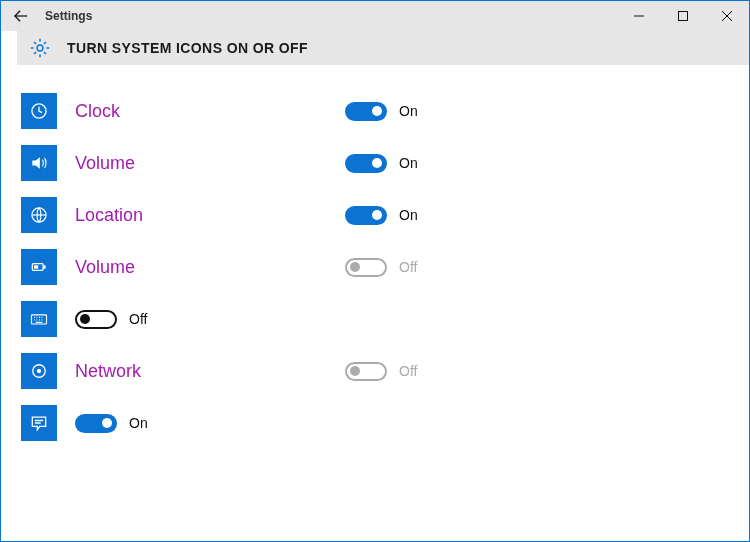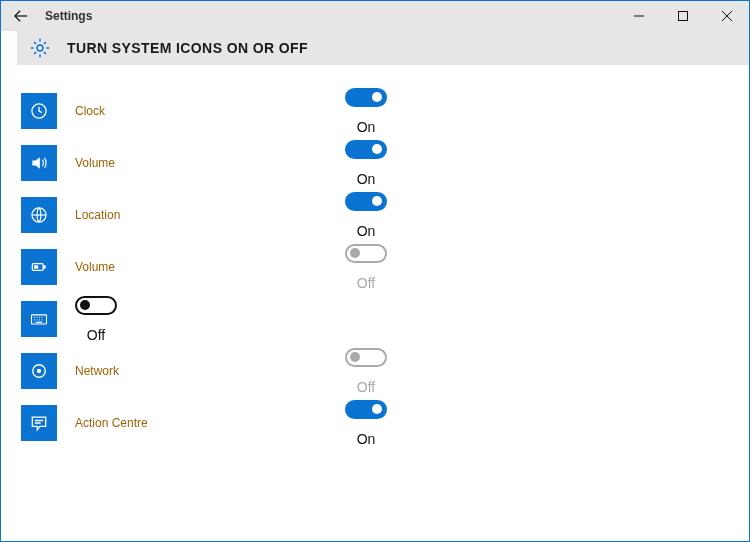--- a/index.html
+++ b/index.html
@@ -89,28 +89,27 @@
     background: #0b73d1;
     color: #fff;
     display: flex;
     align-items: center;
     justify-content: center;
     margin-right: 18px;
   }
   .row .tile svg { display: block; }
   .row .label {
     width: 270px;
-    font-size: 12px;
-    color: #a16207;
+    font-size: 18px;
+    color: #a21caf;
   }
   .row .toggle-wrap {
     display: flex;
     align-items: center;
     gap: 12px;
-    flex-direction: column;
   }
   .toggle {
     width: 42px;
     height: 19px;
     border-radius: 10px;
     position: relative;
     cursor: pointer;
   }
   .toggle .knob {
     position: absolute;
@@ -277,21 +276,20 @@
     </div>
   </div>
 
   <div class="row">
     <div class="tile">
       <svg viewBox="0 0 24 24" width="20" height="20" fill="none" stroke="#fff" stroke-width="1.6">
         <path d="M4 5h16v11H13l-3 4v-4H4z"></path>
           <path d="M7 9h10M7 12h7"></path>
       </svg>
     </div>
-    <div class="label">Action Centre</div>
     <div class="toggle-wrap">
       <div class="toggle on">
           <div class="knob"></div>
         </div>
       <div class="state-label">On</div>
     </div>
   </div>
 
 </div>
 

